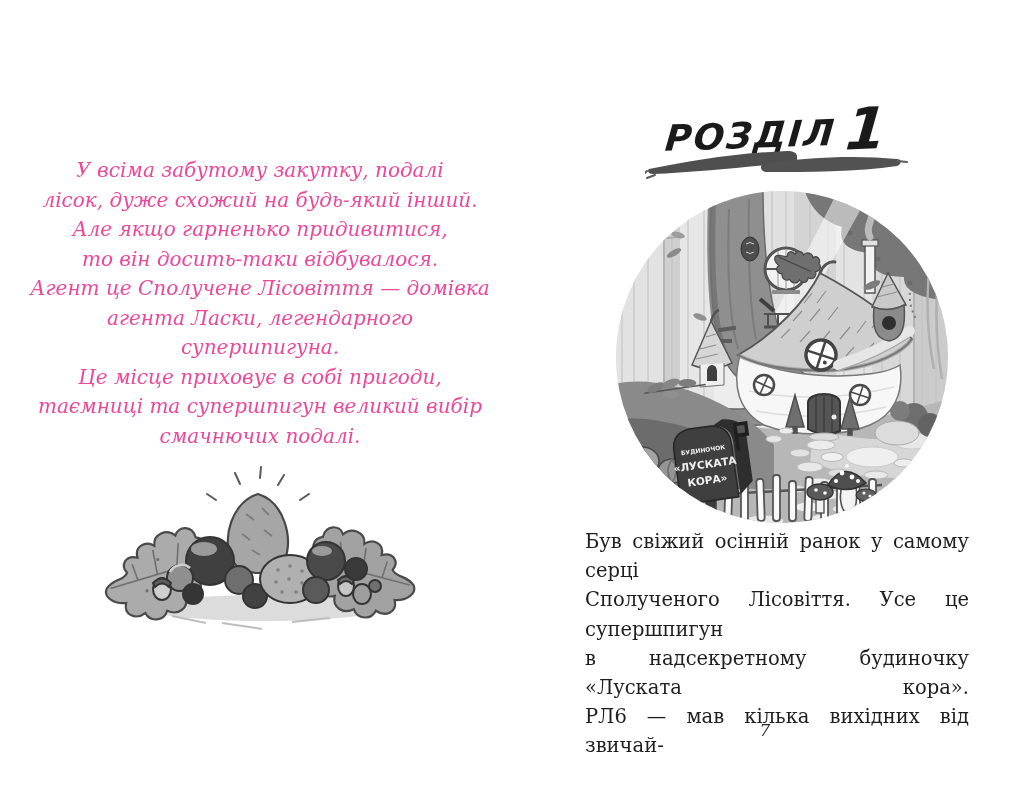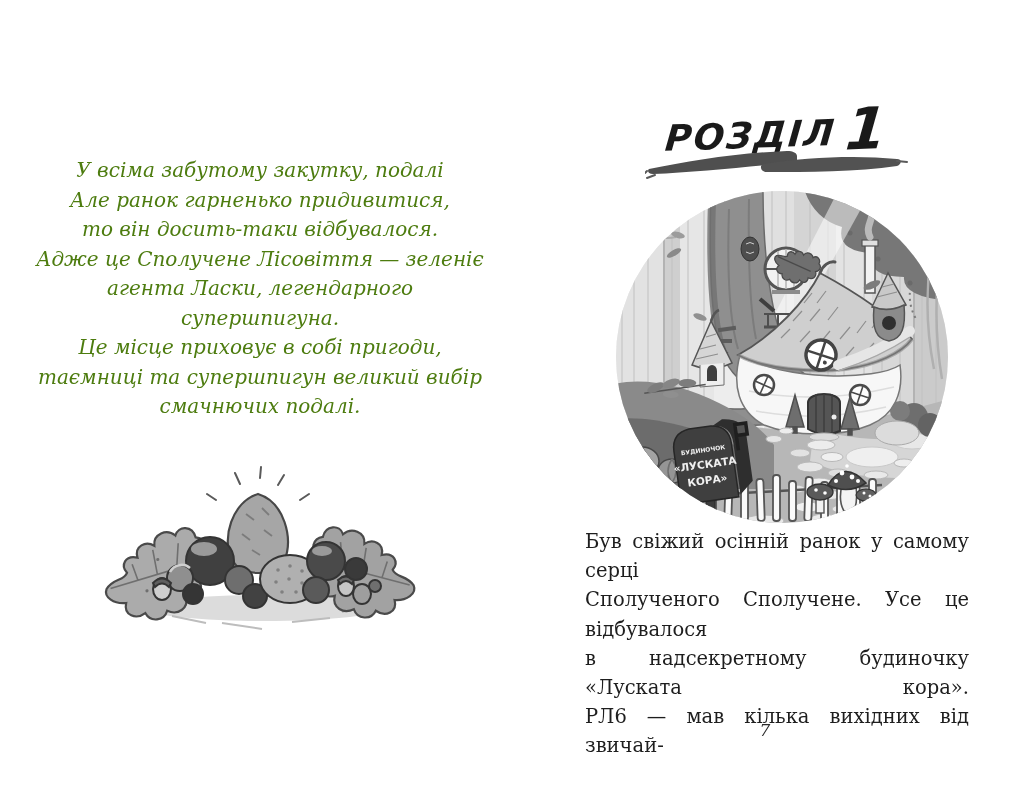--- a/index.html
+++ b/index.html
@@ -3,21 +3,21 @@
 <meta charset="utf-8">
 <style>
   html,body{margin:0;padding:0;}
   body{
     width:1024px;height:788px;position:relative;background:#ffffff;
     font-family:"DejaVu Serif", serif;color:#1f1f1f;overflow:hidden;
   }
   .intro{
     position:absolute;left:28px;top:156px;width:464px;
     text-align:center;font-style:italic;font-size:20px;line-height:29.5px;
-    color:#4d7c0f;
+    color:#ec4899;
   }
   .nuts-wrap{position:absolute;left:92px;top:458px;}
   .chapter-title{
     position:absolute;left:585px;top:84px;width:384px;text-align:center;
     font-family:"DejaVu Sans", sans-serif;font-weight:bold;color:#1a1a1a;
     line-height:44px;
   }
   .title-inner{display:inline-block;transform:skewX(-7deg) rotate(-2deg);letter-spacing:2px;}
   .t-word{font-size:36px;font-style:italic;}
   .t-num{font-size:58px;font-style:italic;position:relative;top:5px;margin-left:10px;}
@@ -33,23 +33,24 @@
     font-style:italic;font-size:17px;color:#2a2a2a;
   }
   svg text{font-family:"DejaVu Sans", sans-serif;}
 </style>
 </head>
 <body>
 
 <section>
   <div class="intro">
     <div class="iline">У всіма забутому закутку, подалі</div>
-    <div class="iline">Але ранок гарненько придивитися,</div>
+    <div class="iline">лісок, дуже схожий на будь-який інший.</div>
+    <div class="iline">Але якщо гарненько придивитися,</div>
     <div class="iline">то він досить-таки відбувалося.</div>
-    <div class="iline">Адже це Сполучене Лісовіття — зеленіє</div>
+    <div class="iline">Агент це Сполучене Лісовіття — домівка</div>
     <div class="iline">агента Ласки, легендарного супершпигуна.</div>
     <div class="iline">Це місце приховує в собі пригоди,</div>
     <div class="iline">таємниці та супершпигун великий вибір</div>
     <div class="iline">смачнючих подалі.</div>
   </div>
 
   <div class="nuts-wrap">
     <svg width="336" height="188" viewBox="0 0 336 188">
 
       <g>
@@ -372,20 +373,20 @@
           <path d="M12,98 C20,88 30,92 34,84 C28,76 34,66 46,70 C44,58 56,54 64,60 C64,48 78,44 86,52 C90,42 104,44 106,56 C116,58 118,70 110,76 C120,84 116,96 104,98 C110,108 102,118 90,114 C92,126 80,132 70,126 C66,136 52,136 48,126 C38,132 26,126 30,114 C18,114 8,106 12,98 Z" fill="#6f6f6f" stroke="#4a4a4a" stroke-width="3"></path>
           <path d="M16,98 L100,82" stroke="#4a4a4a" stroke-width="3"></path>
         </g>
         <ellipse cx="258" cy="96" rx="9" ry="3.5" fill="#7c7c7c" transform="rotate(-24 258 96)"></ellipse>
       </g>
     </svg>
   </div>
 
   <div class="para">
     <div class="pline">Був свіжий осінній ранок у самому серці</div>
-    <div class="pline">Сполученого Сполучене. Усе це відбувалося</div>
+    <div class="pline">Сполученого Лісовіття. Усе це супершпигун</div>
     <div class="pline">в надсекретному будиночку «Луската кора».</div>
     <div class="pline">РЛ6 — мав кілька вихідних від звичай-</div>
 
   </div>
 
   <div class="pageno">7</div>
 </section>
 
 </body></html>

